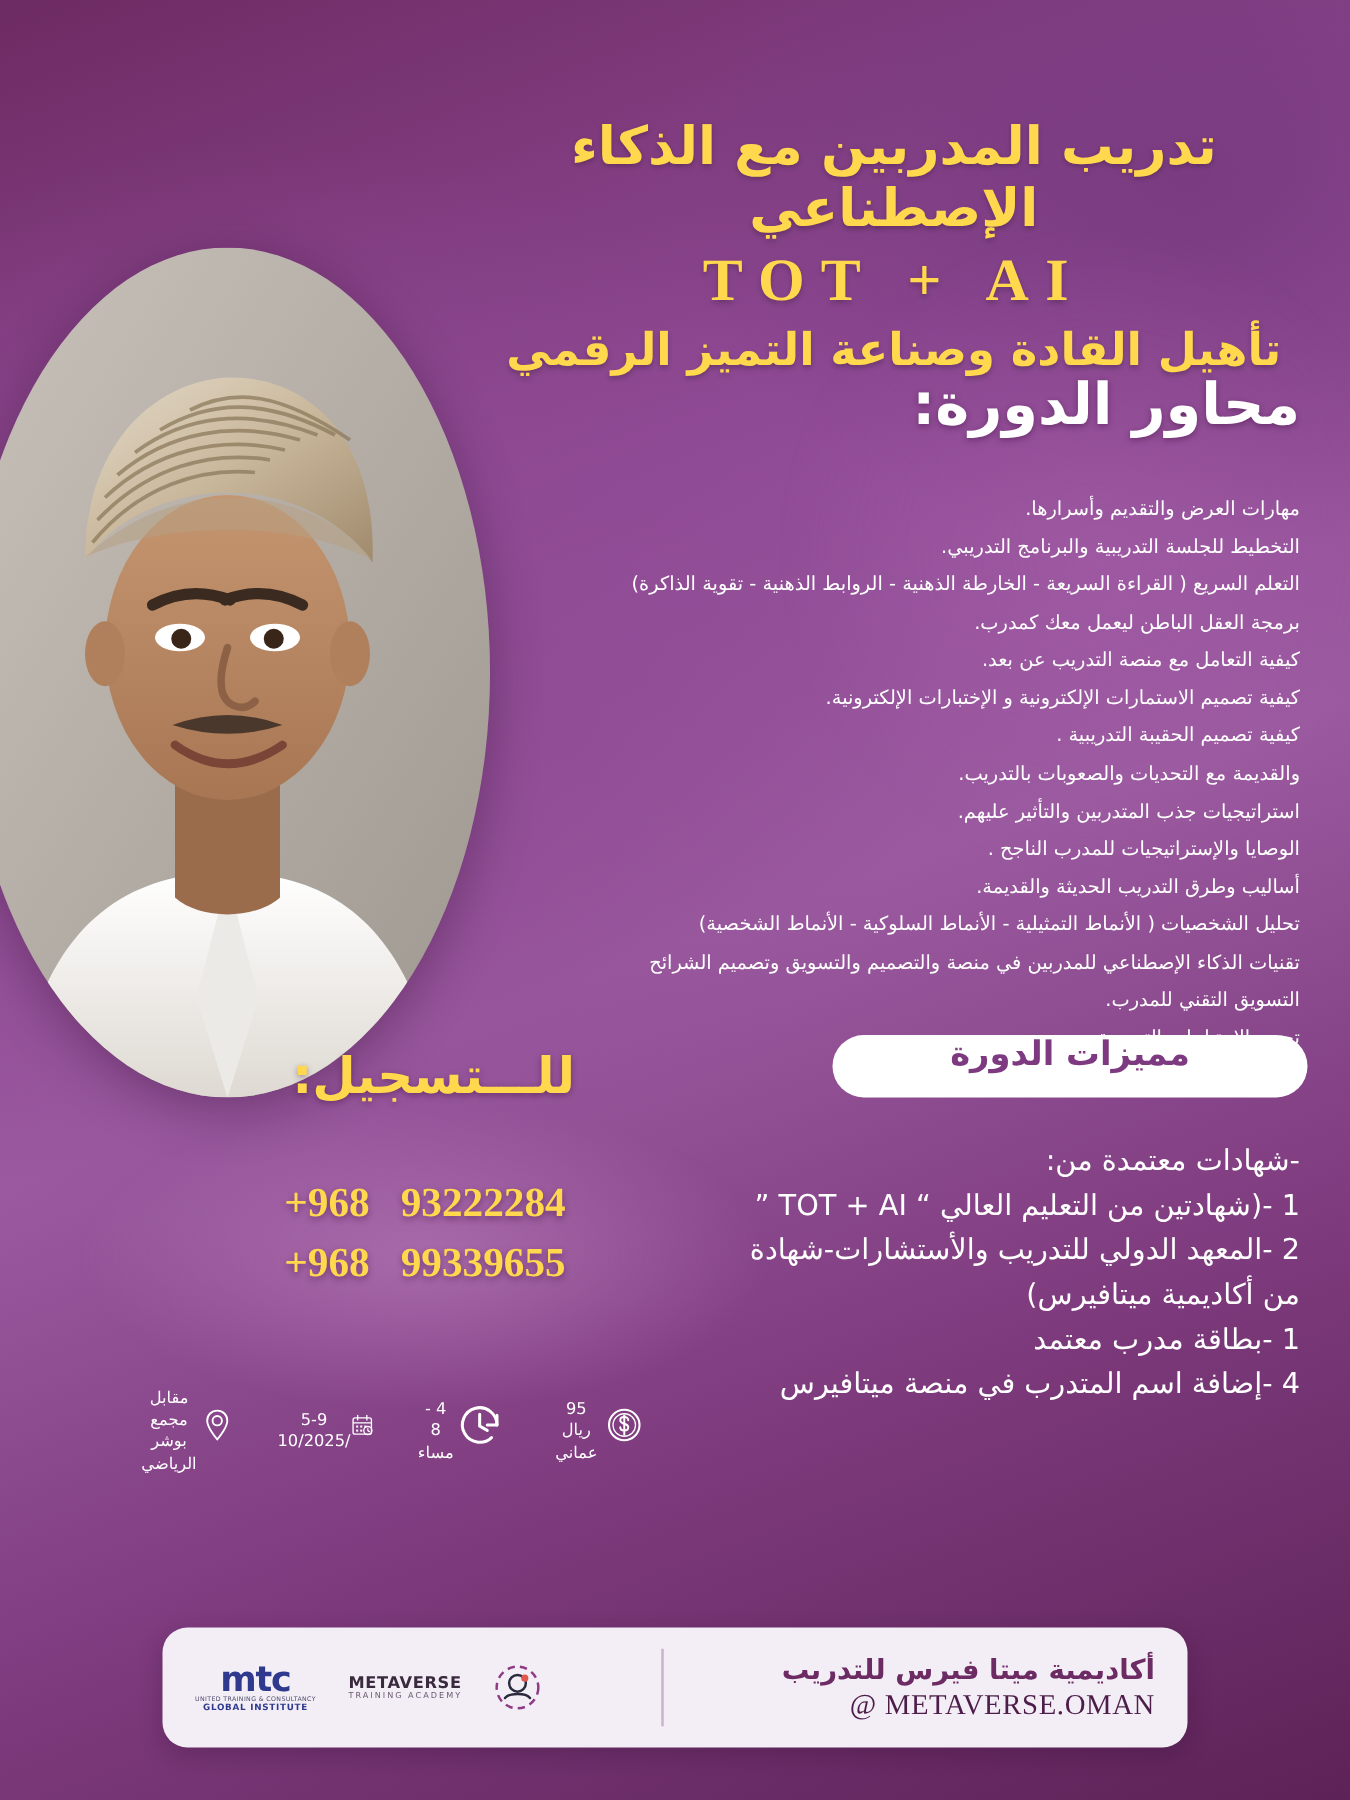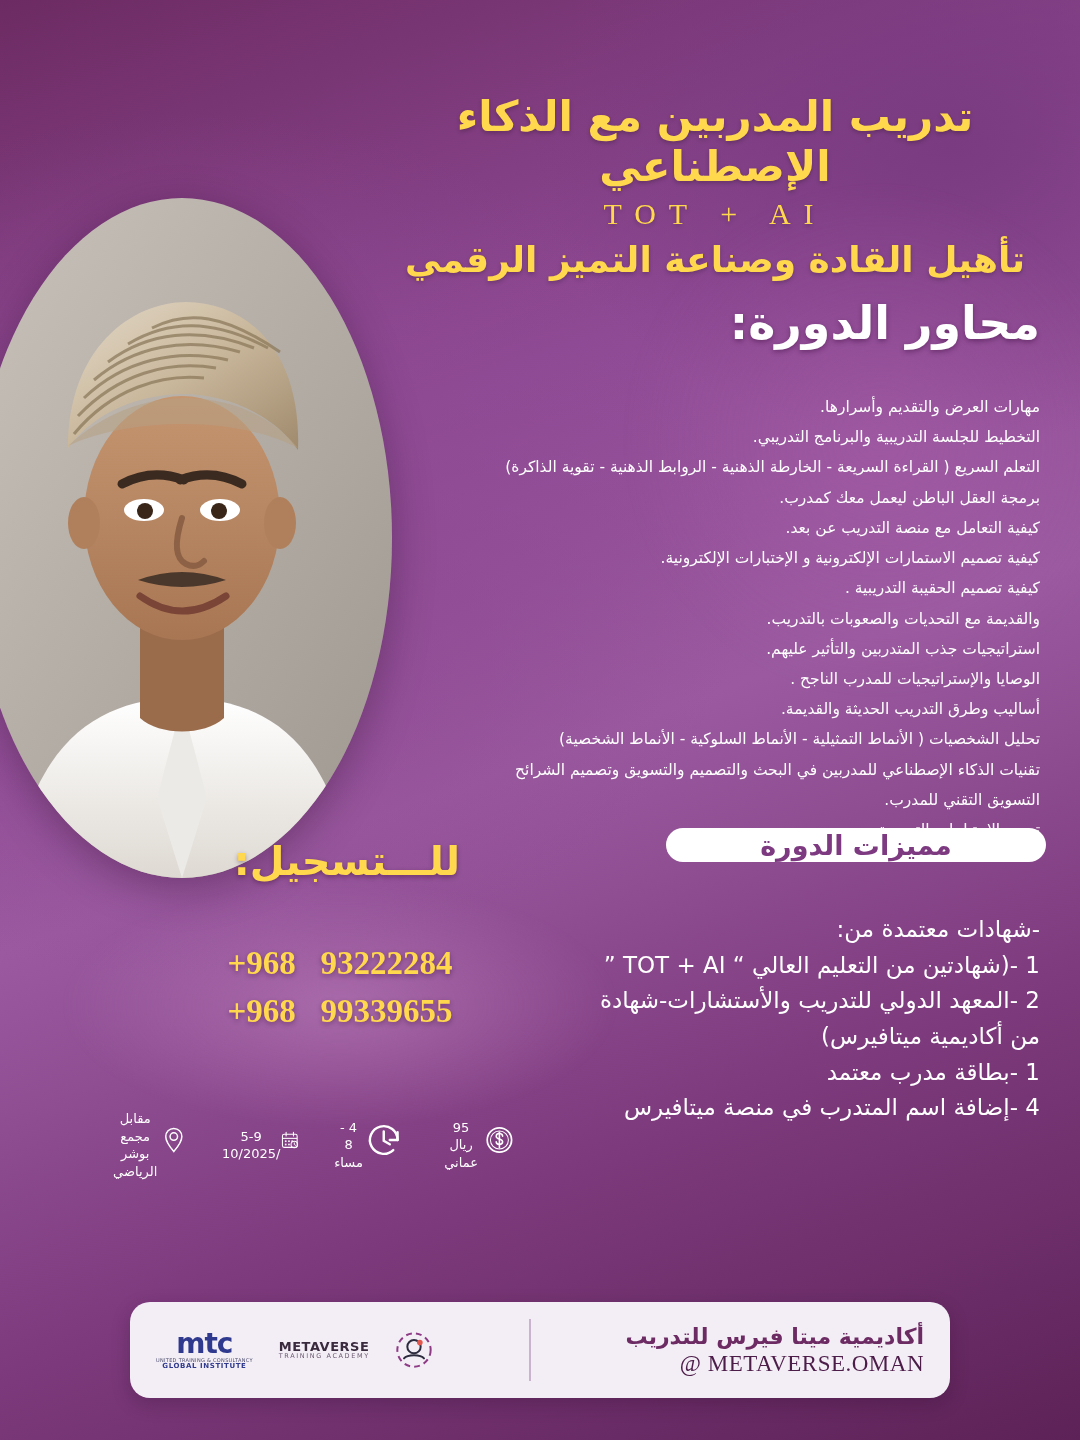--- a/index.html
+++ b/index.html
@@ -44,22 +44,22 @@
   .title-main {
     color: #ffd84d;
     font-size: 42px;
     font-weight: bold;
     line-height: 1.18;
     letter-spacing: 0px;
     text-shadow: 0 2px 4px rgba(0,0,0,0.22);
   }
   .title-tot {
     color: #ffd84d;
-    font-size: 30px;
-    font-weight: normal;
+    font-size: 48px;
+    font-weight: bold;
     letter-spacing: 13px;
     margin-top: 6px;
     direction: ltr;
     font-family: "Liberation Serif", "DejaVu Serif", serif;
     text-shadow: 0 2px 4px rgba(0,0,0,0.22);
   }
   .title-sub {
     color: #ffd84d;
     font-size: 36px;
     font-weight: bold;
@@ -97,24 +97,24 @@
     font-size: 15.5px;
     line-height: 1.95;
     text-align: right;
   }
   .axes-list div { white-space: nowrap; }
 
   
   .features-pill {
     position: absolute;
     right: 34px; top: 828px;
-    width: 380px; height: 34px;
+    width: 380px; height: 50px;
     background: #ffffff;
     border-radius: 26px;
-    display: flex; align-items: center; justify-content: center;
+    display: flex; justify-content: center;
   }
   .features-pill span {
     color: #7d3a80;
     font-size: 27px;
     font-weight: bold;
   }
   .features-list {
     position: absolute;
     right: 40px; top: 912px;
     width: 620px;
@@ -290,21 +290,21 @@
     <div>التعلم السريع ( القراءة السريعة - الخارطة الذهنية - الروابط الذهنية - تقوية الذاكرة)</div>
     <div>برمجة العقل الباطن ليعمل معك كمدرب.</div>
     <div>كيفية التعامل مع  منصة التدريب عن بعد.</div>
     <div>كيفية تصميم الاستمارات الإلكترونية و الإختبارات الإلكترونية.</div>
     <div>كيفية تصميم الحقيبة التدريبية .</div>
     <div>والقديمة مع التحديات والصعوبات بالتدريب.</div>
     <div>استراتيجيات جذب المتدربين والتأثير عليهم.</div>
     <div>الوصايا والإستراتيجيات للمدرب الناجح .</div>
     <div>أساليب وطرق التدريب الحديثة والقديمة.</div>
     <div>تحليل الشخصيات ( الأنماط التمثيلية - الأنماط السلوكية - الأنماط الشخصية)</div>
-    <div>تقنيات الذكاء الإصطناعي للمدربين في البحث والتصميم والتسويق وتصميم الشرائح</div>
+    <div>تقنيات الذكاء الإصطناعي للمدربين في منصة والتصميم والتسويق وتصميم الشرائح</div>
     <div>التسويق التقني للمدرب.</div>
     <div>تحديد الإحتياجات التدريبية.</div>
   </div>
 
   <div class="features-pill">
     <span>مميزات الدورة</span>
   </div>
   <div class="features-list">
     <div>-شهادات معتمدة من:</div>
     <div>1 -(شهادتين من التعليم العالي “ TOT + AI ”</div>

